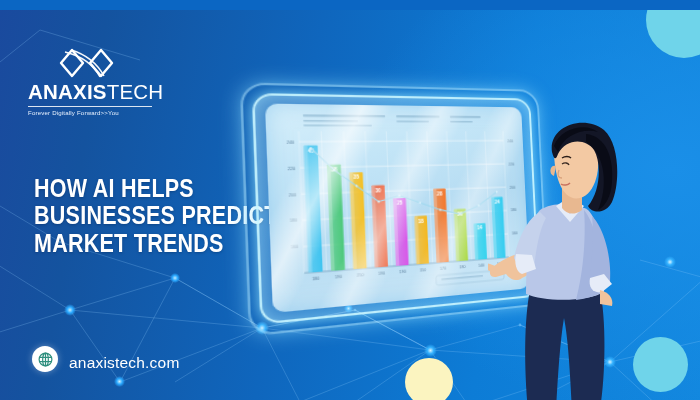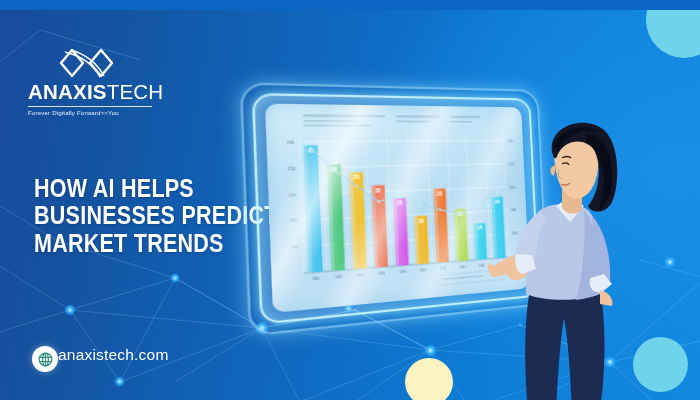--- a/index.html
+++ b/index.html
@@ -48,21 +48,21 @@
     position:absolute;left:34px;top:148px;width:300px;
     color:#ffffff;font-weight:bold;
     font-size:25px;line-height:1.10;letter-spacing:.3px;
     text-transform:uppercase;
     transform:scaleX(.86);transform-origin:left top;
     text-shadow:0 1px 3px rgba(3,28,66,.35);
   }
   #headline .hl{display:block;white-space:nowrap;}
 
   
-  #url-row{position:absolute;left:32px;top:336px;display:flex;align-items:flex-start;}
+  #url-row{position:absolute;left:32px;top:336px;display:flex;align-items:flex-end;gap:11px;}
   #globe-icon{
     width:26px;height:26px;border-radius:50%;background:#ffffff;
     display:flex;align-items:center;justify-content:center;flex:0 0 auto;
     box-shadow:0 0 7px rgba(255,255,255,.35);
   }
   #url-text{color:#ffffff;font-size:15.5px;letter-spacing:.2px;}
 
   
   #screen-wrap{
     position:absolute;left:283px;top:88px;width:270px;height:215px;

